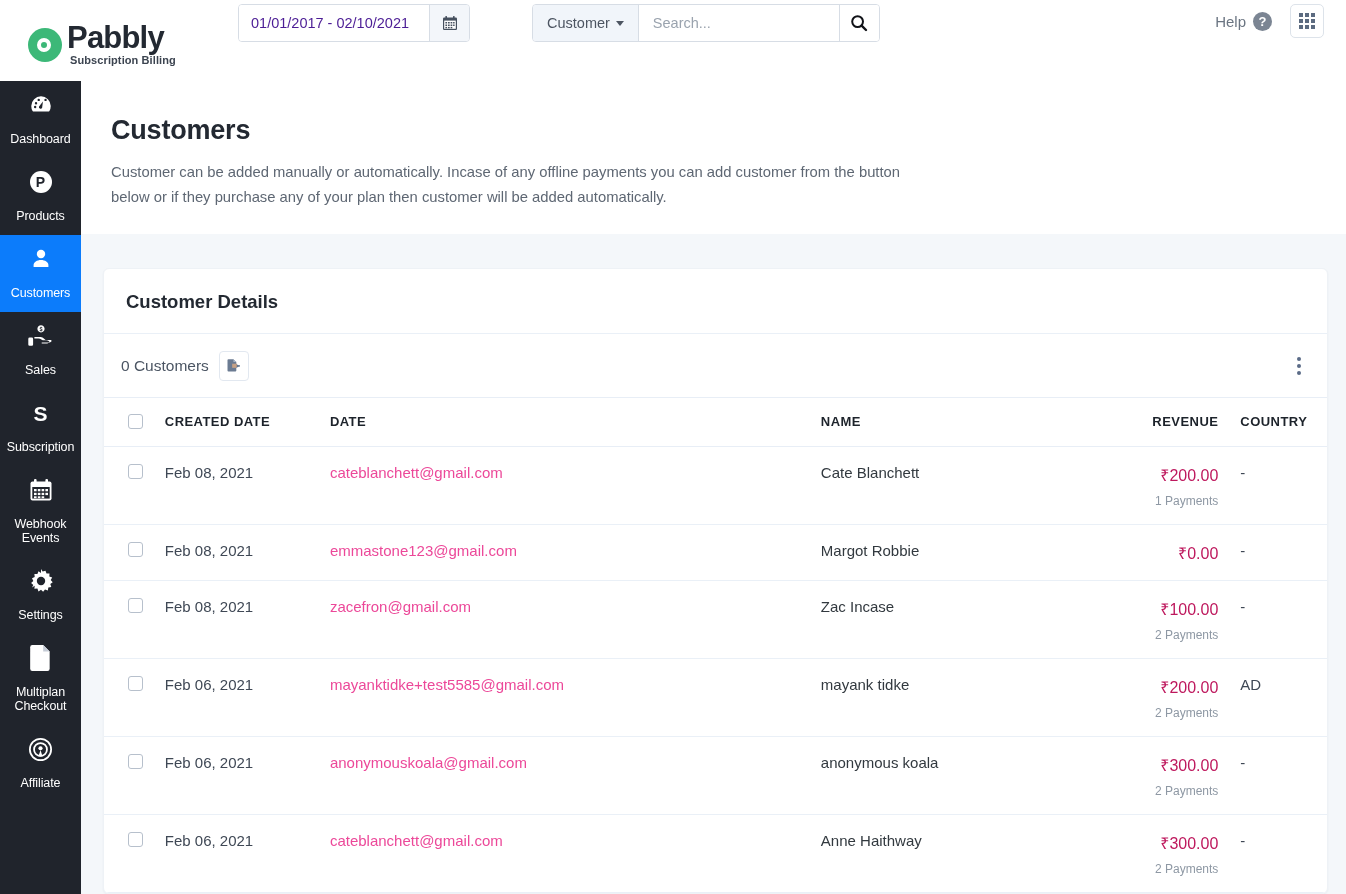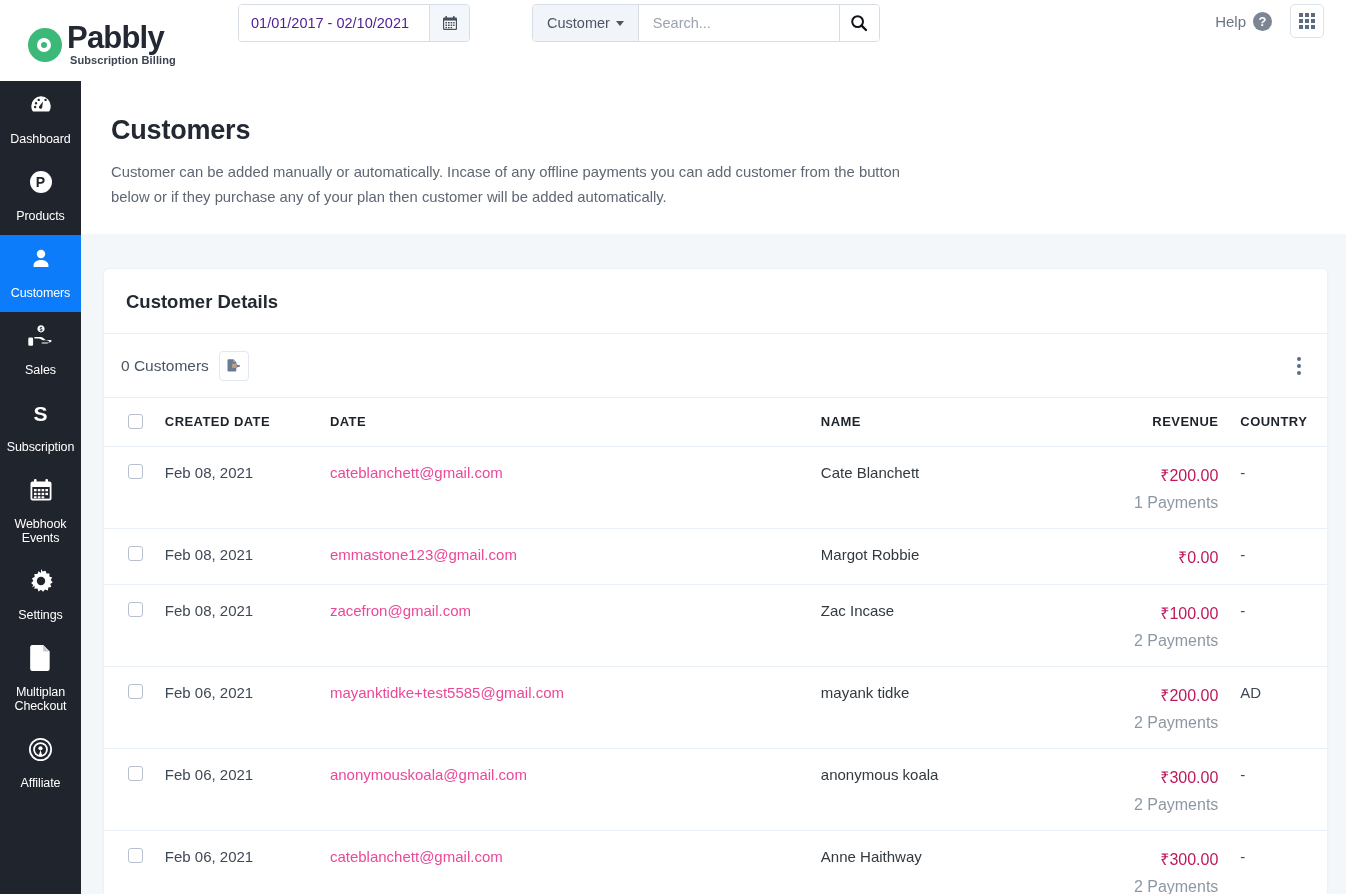--- a/index.html
+++ b/index.html
@@ -215,21 +215,21 @@
   .col-ctry  { width: 100px; padding-left: 22px; }
 
   .chk {
     width: 15px; height: 15px; border: 1px solid #b7c0cc; border-radius: 3px;
     background: #fff; display: block; cursor: pointer;
   }
   .cell-date { font-size: 15px; color: #3f4855; }
   .cell-email { font-size: 15px; color: #ec4899; cursor: pointer; }
   .cell-name { font-size: 15px; color: #32393f; }
   .cell-rev { font-size: 16px; color: #be185d; cursor: pointer; display: block; }
-  .cell-pay { font-size: 16px; color: #8e98a4; margin-top: 8px; display: block; }
+  .cell-pay { font-size: 12px; color: #8e98a4; margin-top: 8px; display: block; }
   .cell-ctry { font-size: 15px; color: #3f4855; }
 </style>
 </head>
 <body>
 
 <div class="topbar">
 
   <div class="logo-wrap">
     <div class="logo-mark">
       <div class="inner"></div>

